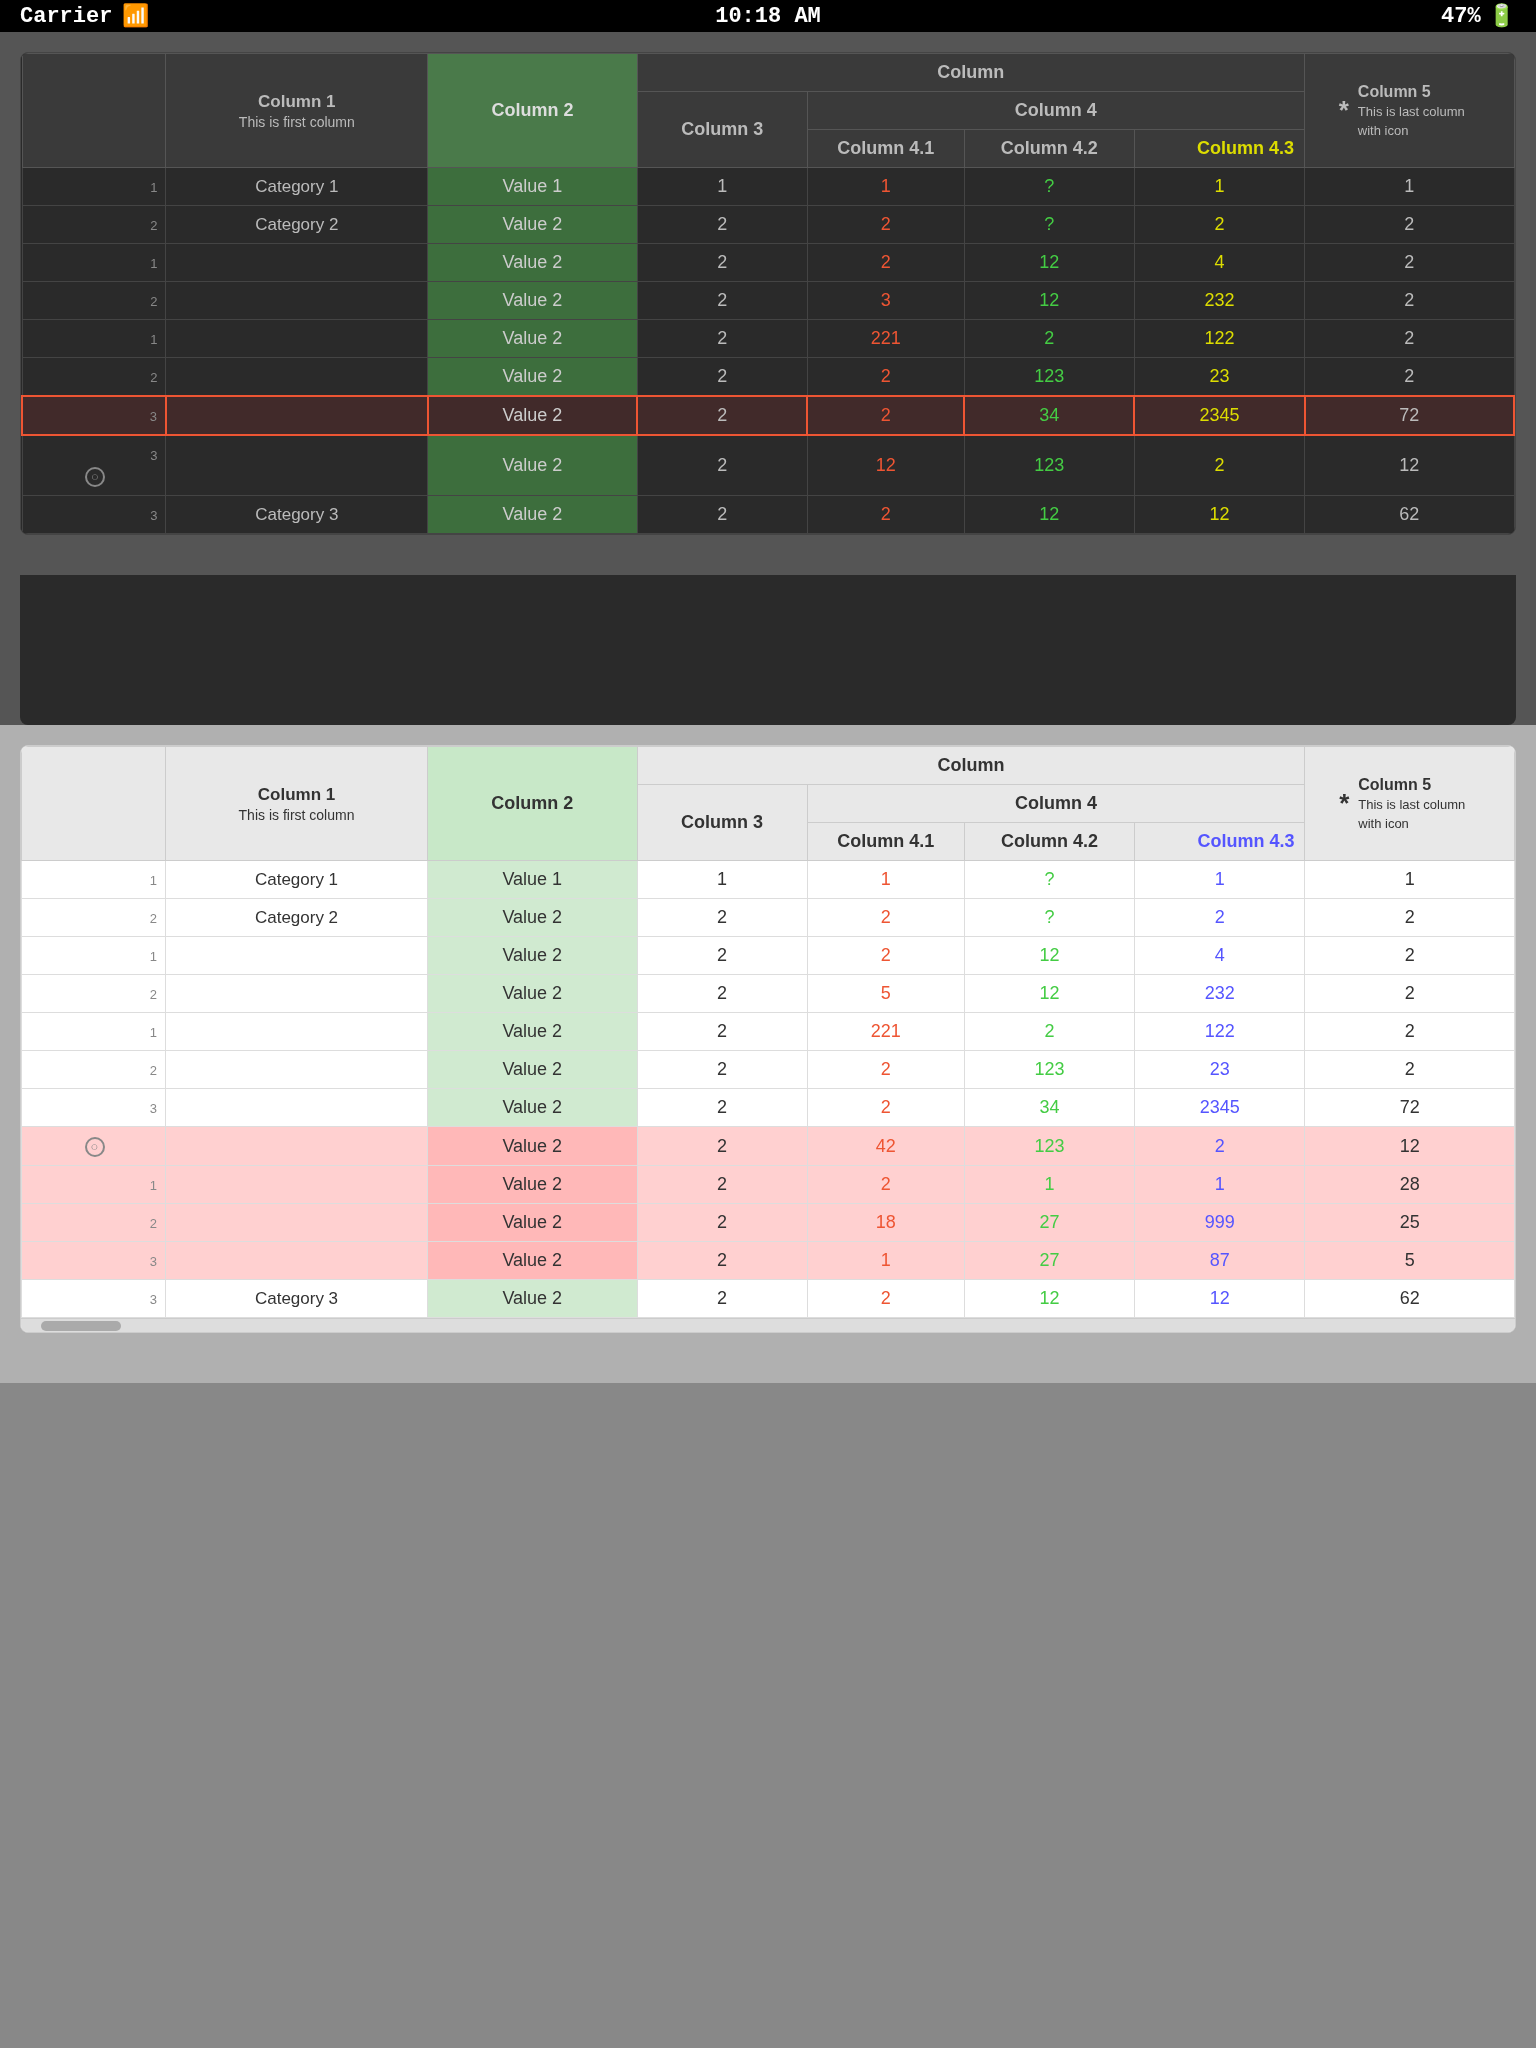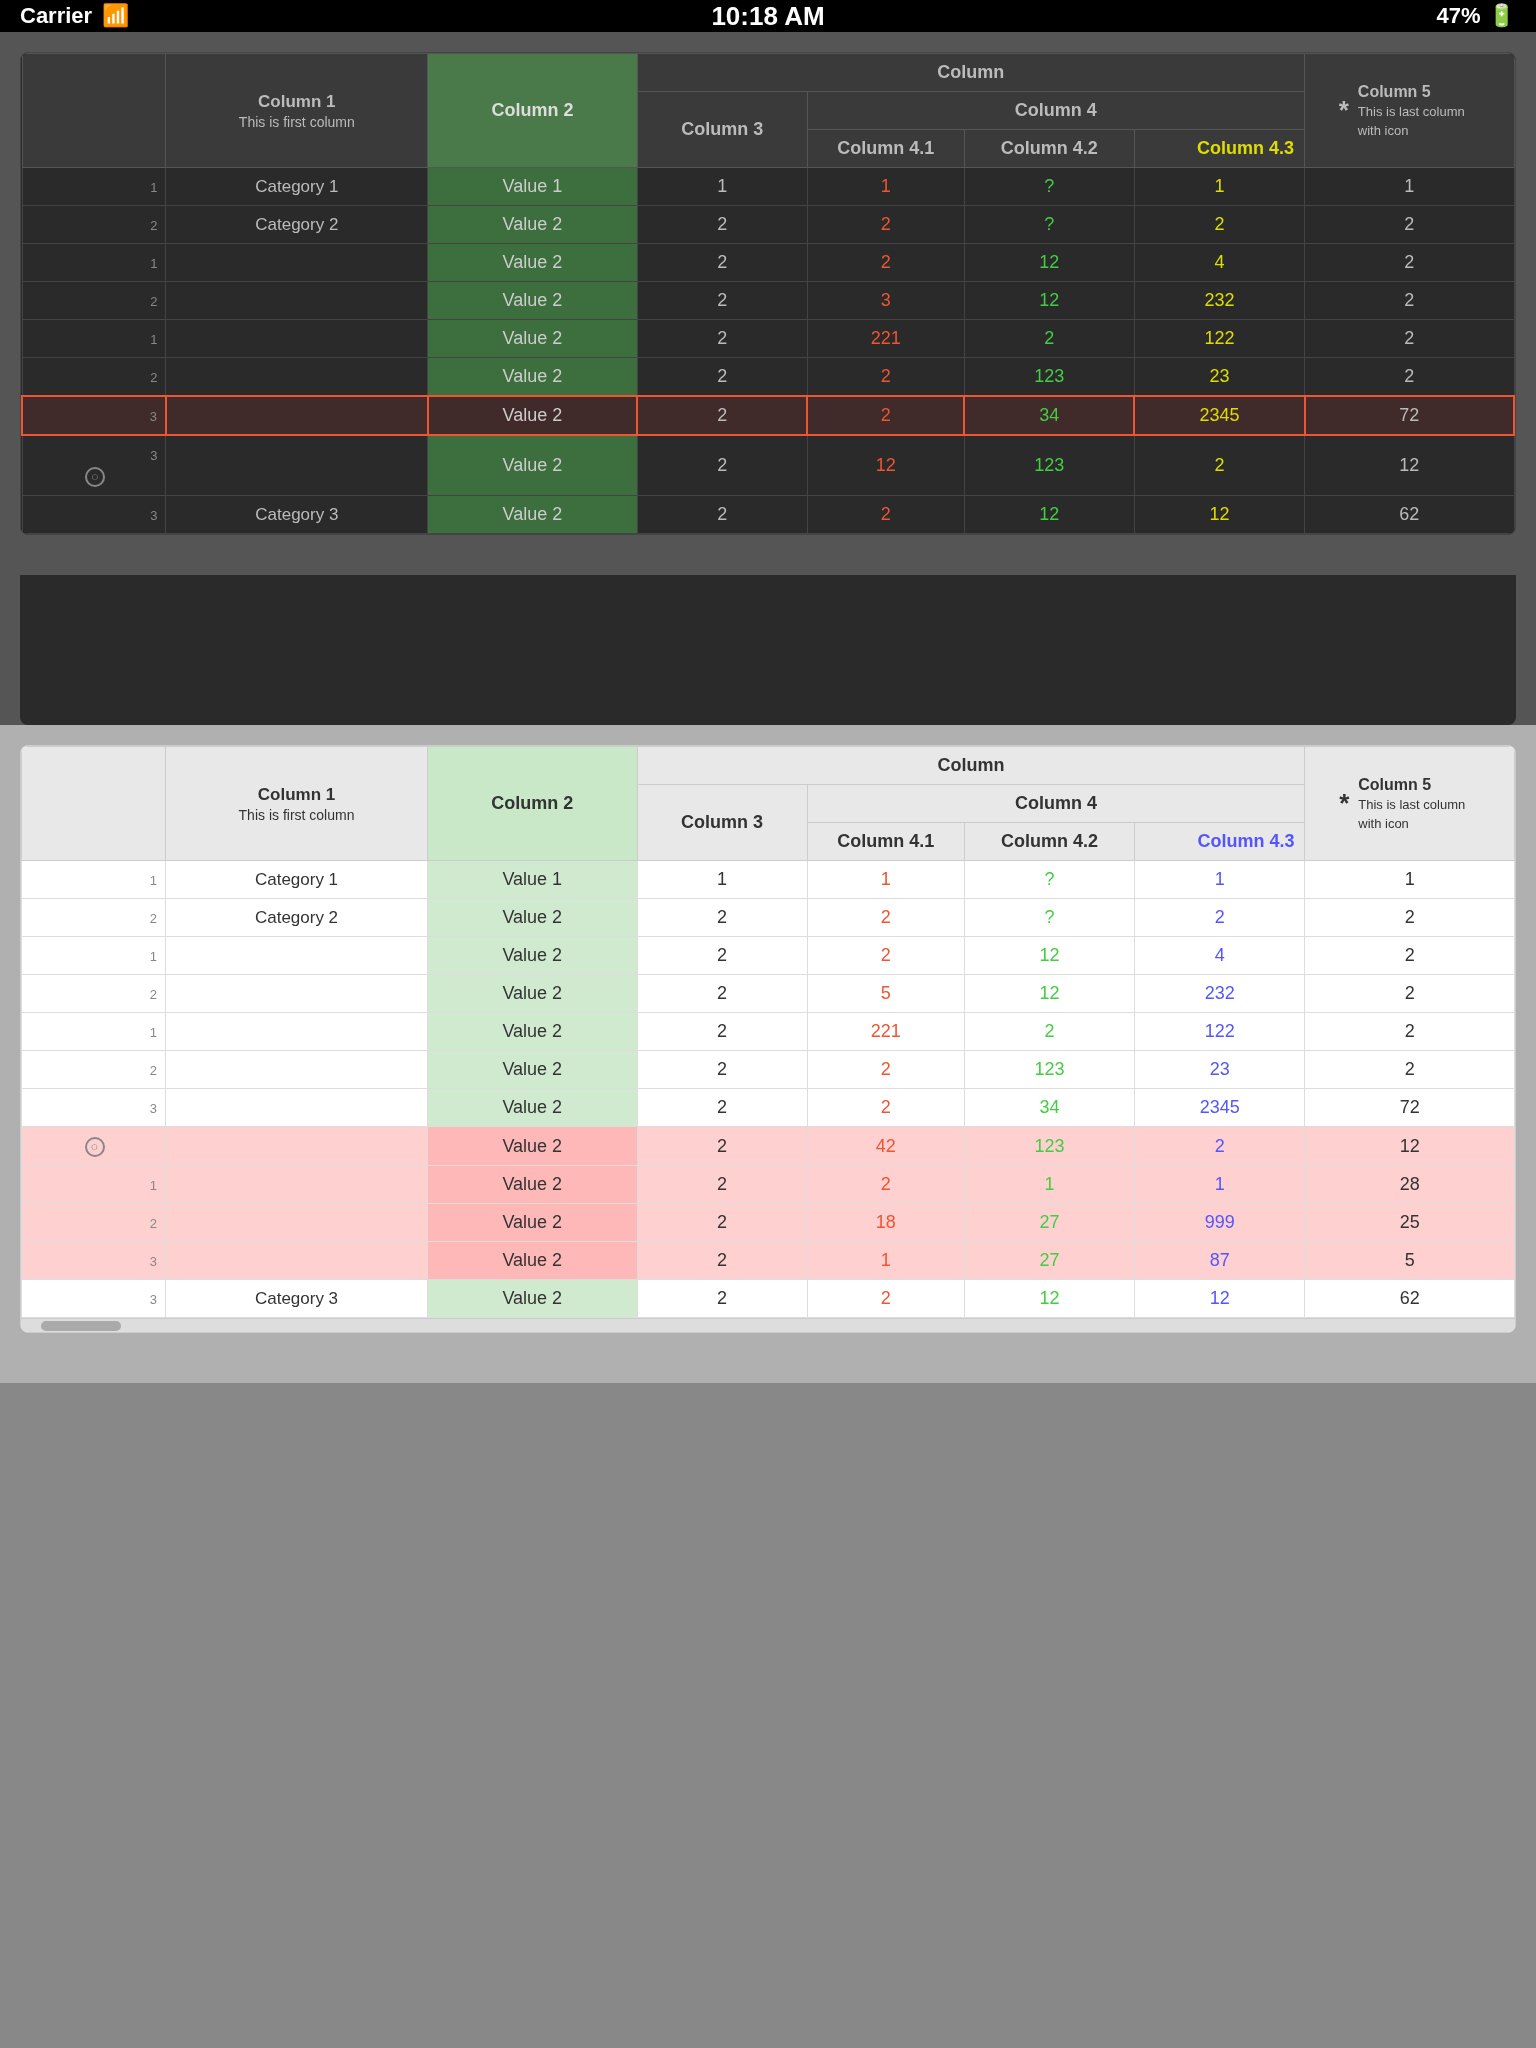--- a/index.html
+++ b/index.html
@@ -14,23 +14,24 @@
     .status-bar {
       background: #000;
       color: #fff;
       display: flex;
       justify-content: space-between;
       align-items: center;
       padding: 16px 20px;
       height: 22px;
       font-size: 22px;
       font-weight: 600;
+      font-family: Liberation Mono, monospace;
     }
     .status-left { display: flex; align-items: center; gap: 10px; }
-    .status-center { position: absolute; left: 50%; transform: translateX(-50%); font-size: 26px; font-weight: 600; }
+    .status-center { position: absolute; left: 50%; transform: translateX(-50%); font-size: 22px; font-weight: 600; }
     .status-right { display: flex; align-items: center; gap: 8px; margin-left: auto; }
 
     
     .table-panel {
       border-radius: 8px;
       overflow: hidden;
       margin-bottom: 30px;
     }
 
     .table-panel.dark {

